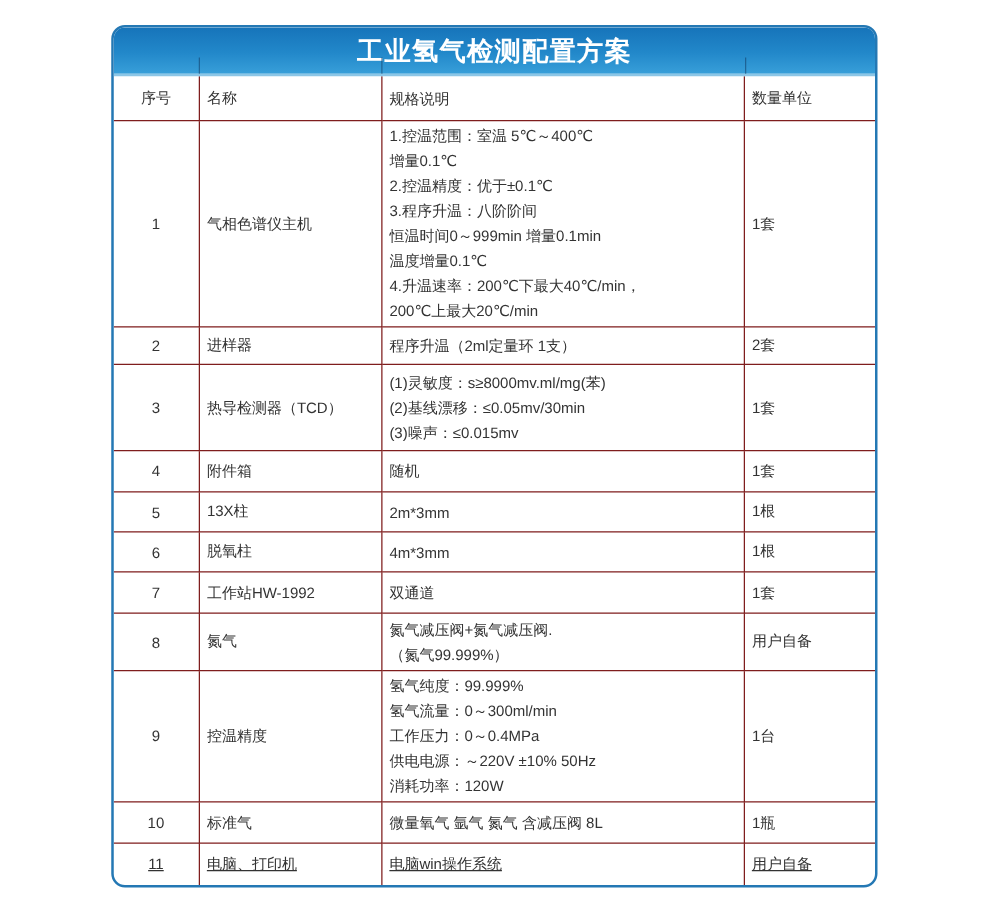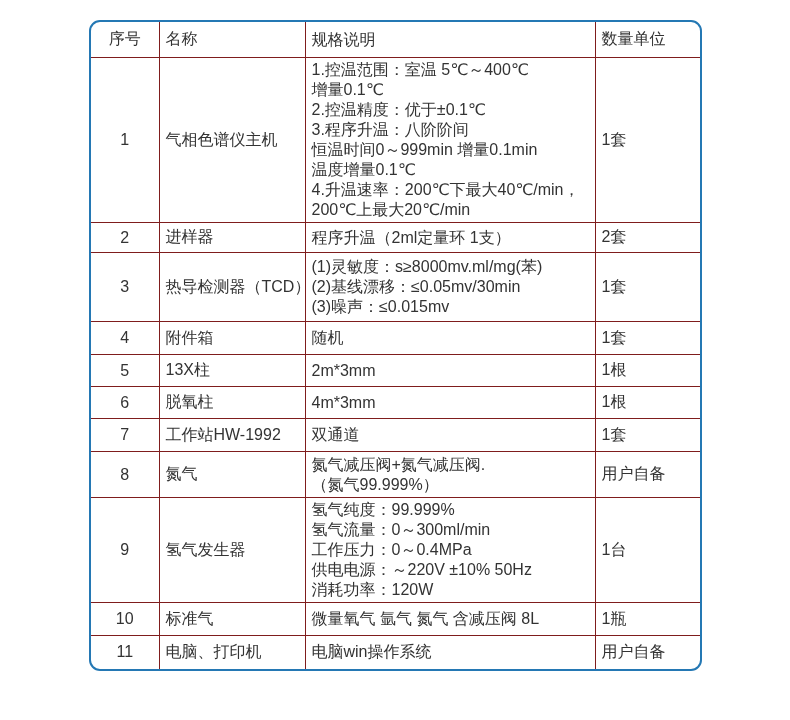--- a/index.html
+++ b/index.html
@@ -46,38 +46,38 @@
     height: 13px;
     background: rgba(16, 58, 100, 0.55);
   }
   .stub.s1 { left: 68px; }
   .stub.s2 { left: 214px; }
   .stub.s3 { left: 505px; }
   table.cfg {
     width: 100%;
     border-collapse: collapse;
     table-layout: fixed;
-    font-size: 16px;
+    font-size: 12px;
     color: #333333;
   }
   .cfg col.c-no   { width: 68px; }
   .cfg col.c-name { width: 146px; }
   .cfg col.c-spec { width: 290px; }
   .cfg th, .cfg td {
     border: 1px solid #7f1d1d;
     padding: 2px 6px;
     vertical-align: middle;
     text-align: left;
     font-weight: normal;
     overflow: hidden;
   }
   .cfg tr > *:first-child { border-left: none; }
   .cfg tr > *:last-child  { border-right: none; }
   .cfg thead th { border-top: none; height: 31px; }
-  .cfg tbody tr:last-child td { border-bottom: none; }
+  .cfg tbody tr:last-child td { border-bottom: none; text-decoration: underline; }
   .cell-no { text-align: center !important; }
   th.cell-no { text-align: center !important; }
   .cell-name { white-space: nowrap; }
   .cell-spec { white-space: pre-line; line-height: 20px; padding-top: 4px; padding-bottom: 4px; }
   .cfg tbody tr:nth-child(1)  { height: 157px; }
   .cfg tbody tr:nth-child(2)  { height: 30px; }
   .cfg tbody tr:nth-child(3)  { height: 69px; }
   .cfg tbody tr:nth-child(4)  { height: 33px; }
   .cfg tbody tr:nth-child(5)  { height: 32px; }
   .cfg tbody tr:nth-child(6)  { height: 32px; }
@@ -86,20 +86,26 @@
   .cfg tbody tr:nth-child(9)  { height: 105px; }
   .cfg tbody tr:nth-child(10) { height: 33px; margin-top: 41px; }
   .cfg tbody tr:nth-child(11) { height: 33px; }
 </style>
 </head>
 <body>
 
 <div class="canvas">
   <div class="panel">
 
+    <div class="title-bar">
+      <span>工业氢气检测配置方案</span>
+      <span class="stub s1"></span>
+      <span class="stub s2"></span>
+      <span class="stub s3"></span>
+    </div>
 
     <table class="cfg">
       <colgroup>
         <col class="c-no">
           <col class="c-name">
           <col class="c-spec">
           <col class="c-qty">
       </colgroup>
       <thead>
         <tr>
@@ -163,21 +169,21 @@
         </tr>
         <tr>
           <td class="cell-no">8</td>
           <td class="cell-name">氮气</td>
           <td class="cell-spec">氮气减压阀+氮气减压阀.
 （氮气99.999%）</td>
           <td class="cell-qty">用户自备</td>
         </tr>
         <tr>
           <td class="cell-no">9</td>
-          <td class="cell-name">氢气发生器</td>
+          <td class="cell-name">控温精度</td>
           <td class="cell-spec">氢气纯度：99.999%
 氢气流量：0～300ml/min
 工作压力：0～0.4MPa
 供电电源：～220V ±10% 50Hz
 消耗功率：120W</td>
           <td class="cell-qty">1台</td>
         </tr>
         <tr>
           <td class="cell-no">10</td>
           <td class="cell-name">标准气</td>

